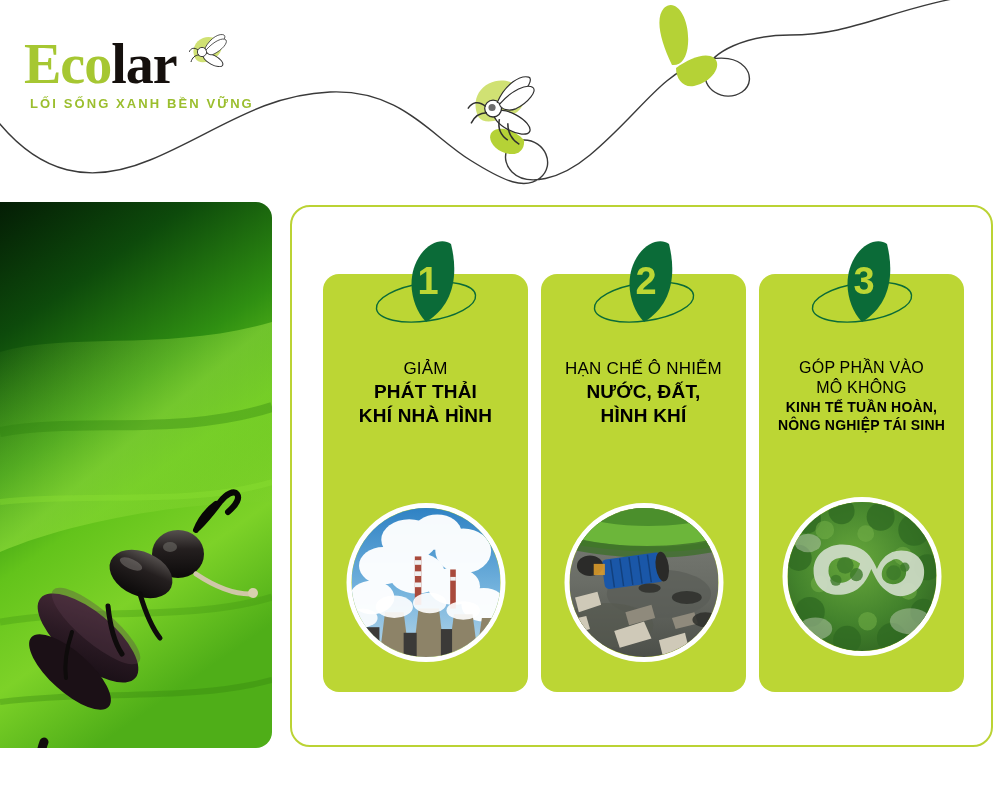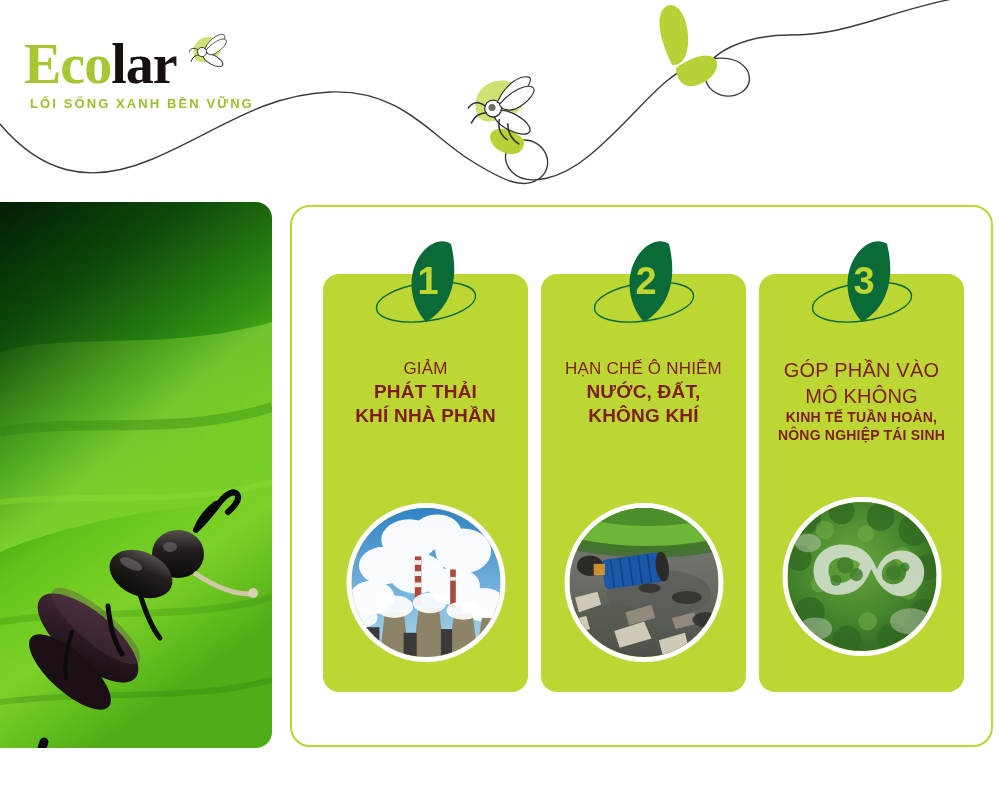--- a/index.html
+++ b/index.html
@@ -53,26 +53,26 @@
   .card.c3{height:418px;margin-top:0;}
 
   .badge{
     position:absolute;top:-38px;left:50%;transform:translateX(-50%);
     width:118px;height:100px;
   }
   .badge svg{display:block;}
 
   .card-text{
     position:absolute;left:0;right:0;top:84px;
-    text-align:center;color:#7f1d1d;line-height:1.28;
+    text-align:center;color:#000000;line-height:1.28;
     padding:0 6px;box-sizing:border-box;
   }
   .t-light{font-size:17px;font-weight:400;letter-spacing:.2px;display:block;}
   .t-bold{font-size:19px;font-weight:700;letter-spacing:.2px;display:block;text-align:center;}
-  .card.c3 .t-light{font-size:20px;}
+  .card.c3 .t-light{font-size:16px;}
   .card.c3 .t-bold{font-size:14px;}
 
   .circle-photo{
     position:absolute;left:50%;transform:translateX(-50%);
     bottom:30px;width:159px;height:159px;border-radius:50%;
     border:5px solid #ffffff;box-sizing:border-box;overflow:hidden;
   }
   .card.c3 .circle-photo{bottom:36px;}
   .circle-photo svg,.photo-left svg{display:block;width:100%;height:100%;}
 </style>
@@ -186,21 +186,21 @@
         <div class="badge">
           <svg viewBox="0 0 118 100">
             <ellipse cx="59" cy="66" rx="50" ry="19" fill="none" stroke="#0B6B38" stroke-width="1.4" transform="rotate(-8 59 66)"></ellipse>
             <path d="M84,8 C92,40 86,70 59,86 C44,70 38,40 54,18 C63,6 76,2 84,8Z" fill="#0B6B38"></path>
             <text x="61" y="58" text-anchor="middle" font-family="Liberation Sans, sans-serif" font-size="38" font-weight="700" fill="#BCD634">1</text>
           </svg>
         </div>
         <div class="card-text">
           <span class="t-light">GIẢM</span>
           <span class="t-bold">PHÁT THẢI</span>
-          <span class="t-bold">KHÍ NHÀ PHẦN</span>
+          <span class="t-bold">KHÍ NHÀ HÌNH</span>
         </div>
         <div class="circle-photo">
           <svg viewBox="0 0 160 160" preserveAspectRatio="xMidYMid slice">
             <defs>
               <linearGradient id="sky1" x1="0" y1="0" x2="0" y2="1">
                 <stop offset="0%" stop-color="#2f82c4"></stop>
                 <stop offset="55%" stop-color="#74b3dd"></stop>
                 <stop offset="100%" stop-color="#b7d6e8"></stop>
               </linearGradient>
             </defs>
@@ -246,21 +246,21 @@
         <div class="badge">
           <svg viewBox="0 0 118 100">
             <ellipse cx="59" cy="66" rx="50" ry="19" fill="none" stroke="#0B6B38" stroke-width="1.4" transform="rotate(-8 59 66)"></ellipse>
             <path d="M84,8 C92,40 86,70 59,86 C44,70 38,40 54,18 C63,6 76,2 84,8Z" fill="#0B6B38"></path>
             <text x="61" y="58" text-anchor="middle" font-family="Liberation Sans, sans-serif" font-size="38" font-weight="700" fill="#BCD634">2</text>
           </svg>
         </div>
         <div class="card-text">
           <span class="t-light">HẠN CHẾ Ô NHIỄM</span>
           <span class="t-bold">NƯỚC, ĐẤT,</span>
-          <span class="t-bold">KHÔNG KHÍ</span>
+          <span class="t-bold">HÌNH KHÍ</span>
         </div>
         <div class="circle-photo">
           <svg viewBox="0 0 160 160" preserveAspectRatio="xMidYMid slice">
             <defs>
               <linearGradient id="sludge" x1="0" y1="0" x2="0" y2="1">
                 <stop offset="0%" stop-color="#7c7f78"></stop>
                 <stop offset="50%" stop-color="#6a6d66"></stop>
                 <stop offset="100%" stop-color="#4c4f49"></stop>
               </linearGradient>
             </defs>

